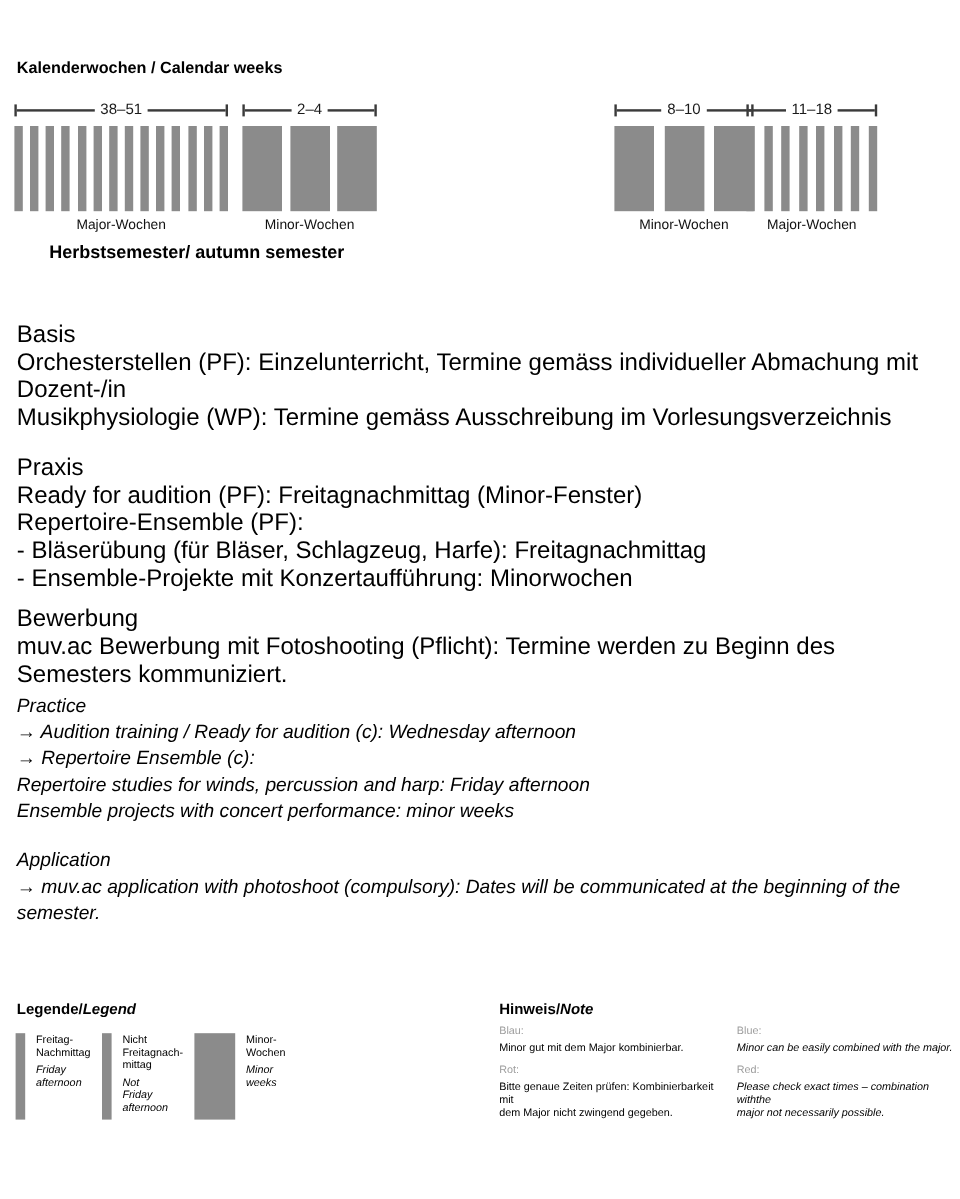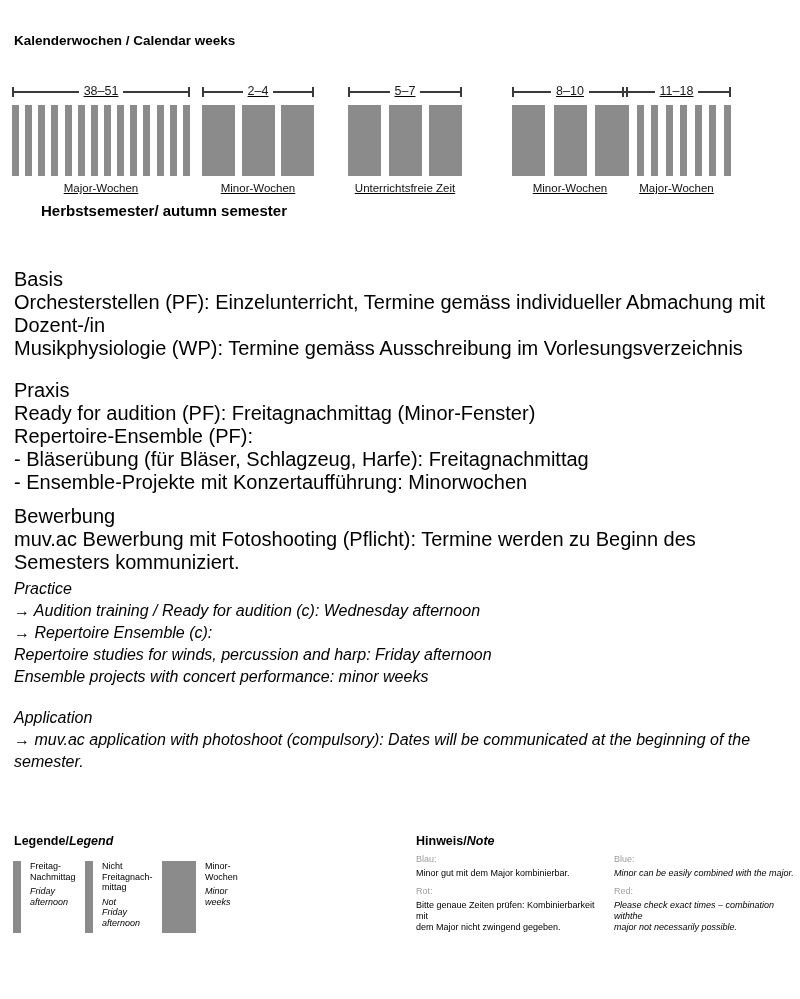--- a/index.html
+++ b/index.html
@@ -1,25 +1,25 @@
 <!DOCTYPE html>
 <html style="--bar: #8b8b8b; --ruler: #3a3a3a; --muted: #9d9d9d;"><head>
 <meta charset="utf-8">
 <style>
   html,body{margin:0;padding:0;background:#fff;}
   .page{
     position:relative;width:800px;height:999px;background:#fff;
     font-family:"Liberation Sans", sans-serif;color:#000;overflow:hidden;
   }
   
-  .doc-title{position:absolute;left:14px;top:33px;font-size:13.5px;font-weight:bold;}
+  .doc-title{position:absolute;left:14px;top:49px;font-size:13.5px;font-weight:bold;}
 
   
   .diagram{position:absolute;left:0;top:86px;width:800px;height:150px;}
-  .group{position:absolute;top:0;text-decoration:underline;}
+  .group{position:absolute;top:0;}
   .g1{left:12px;width:178px;}
   .g2{left:202px;width:112px;}
   .g3{left:348px;width:114px;}
   .g4{left:496px;width:116px;margin-left:16px;}
   .g5{left:622px;width:109px;}
   .ruler{display:flex;align-items:center;height:12px;}
   .tick{width:2px;height:10px;background:var(--ruler);}
   .rline{flex:1;height:2px;background:var(--ruler);}
   .rlabel{font-size:12.5px;padding:0 5px;color:#1a1a1a;position:relative;top:-1px;white-space:nowrap;}
   .bars{display:flex;justify-content:space-between;height:71px;margin-top:7px;}
@@ -112,35 +112,20 @@
         <span class="tick"></span>
       </div>
       <div class="bars">
           <div class="bar wide"></div>
           <div class="bar wide"></div>
           <div class="bar wide"></div>
         </div>
       <div class="glabel">Minor-Wochen</div>
     </div>
 
-    <div class="group g3">
-      <div class="ruler">
-        <span class="tick"></span>
-        <span class="rline"></span>
-        <span class="rlabel">5–7</span>
-        <span class="rline"></span>
-        <span class="tick"></span>
-      </div>
-      <div class="bars">
-          <div class="bar wide"></div>
-          <div class="bar wide"></div>
-          <div class="bar wide"></div>
-        </div>
-      <div class="glabel">Unterrichtsfreie Zeit</div>
-    </div>
 
     <div class="group g4">
       <div class="ruler">
         <span class="tick"></span>
         <span class="rline"></span>
         <span class="rlabel">8–10</span>
         <span class="rline"></span>
         <span class="tick"></span>
       </div>
       <div class="bars">

